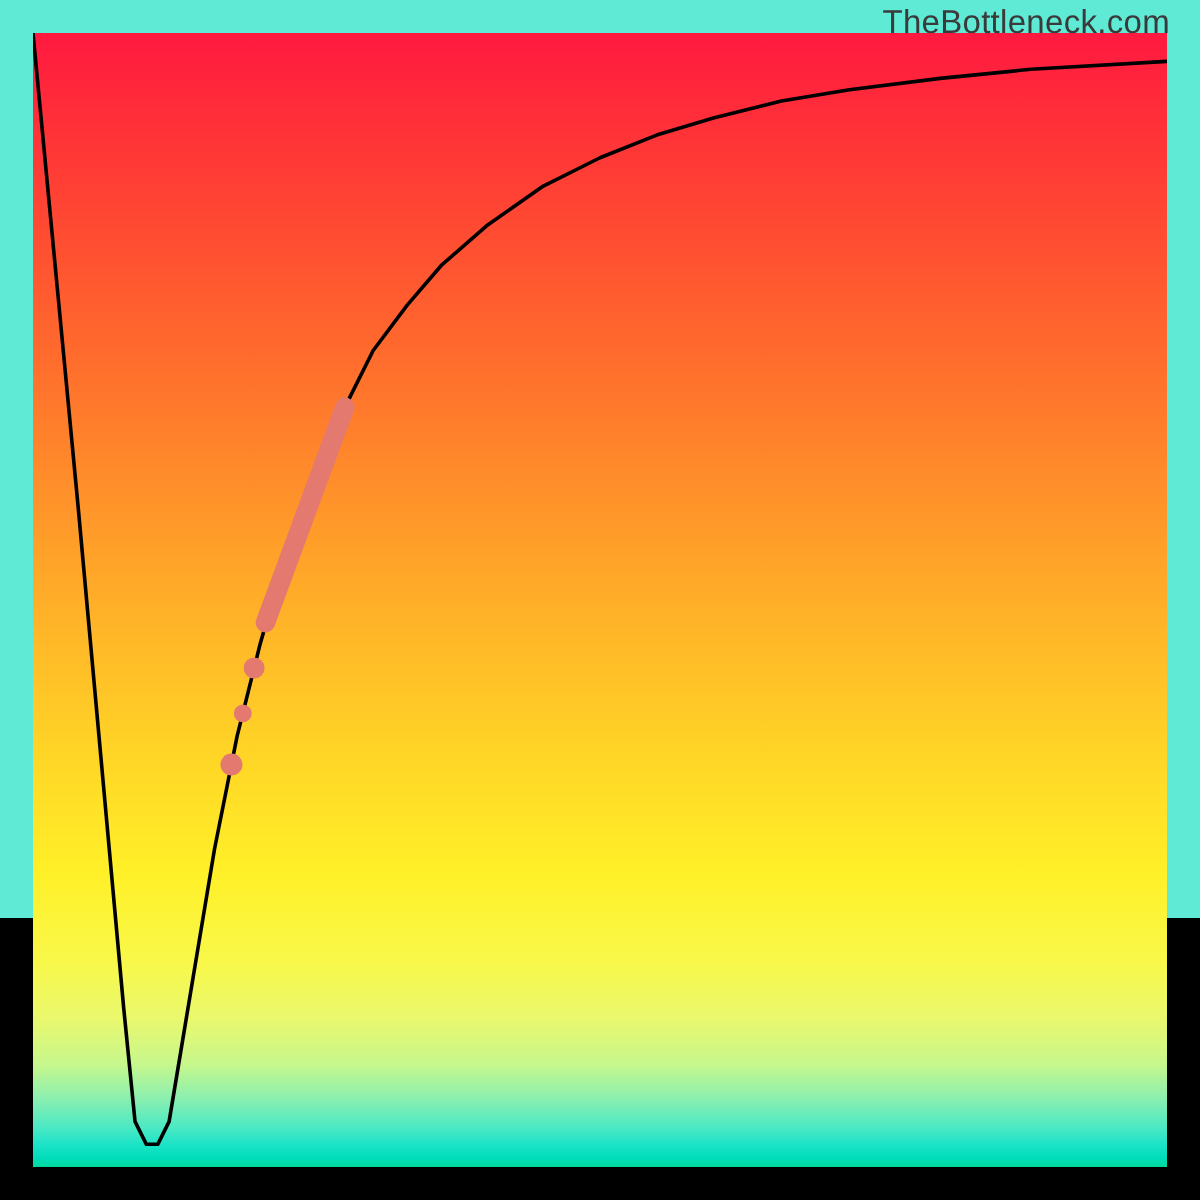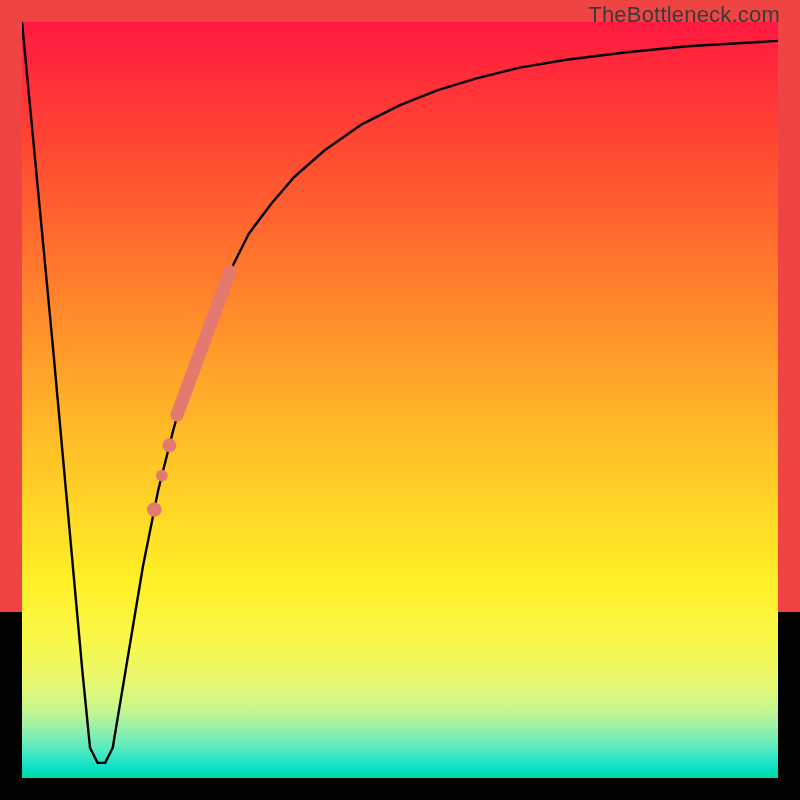--- a/index.html
+++ b/index.html
@@ -1,21 +1,21 @@
 <!DOCTYPE html>
 <html><head>
 <meta charset="utf-8">
 <style>
   * { margin: 0; padding: 0; box-sizing: border-box; }
   html, body { width: 800px; height: 800px; overflow: hidden; background: #000; }
   .container {
     position: relative;
     width: 800px;
     height: 612px;
-    background: #ef4444;
+    background: #5eead4;
   }
   .watermark {
     position: absolute;
     top: 2px;
     right: 20px;
     font-family: Arial, Helvetica, sans-serif;
     font-size: 22px;
     font-weight: 500;
     color: #3a3a3a;
     letter-spacing: 0.2px;

